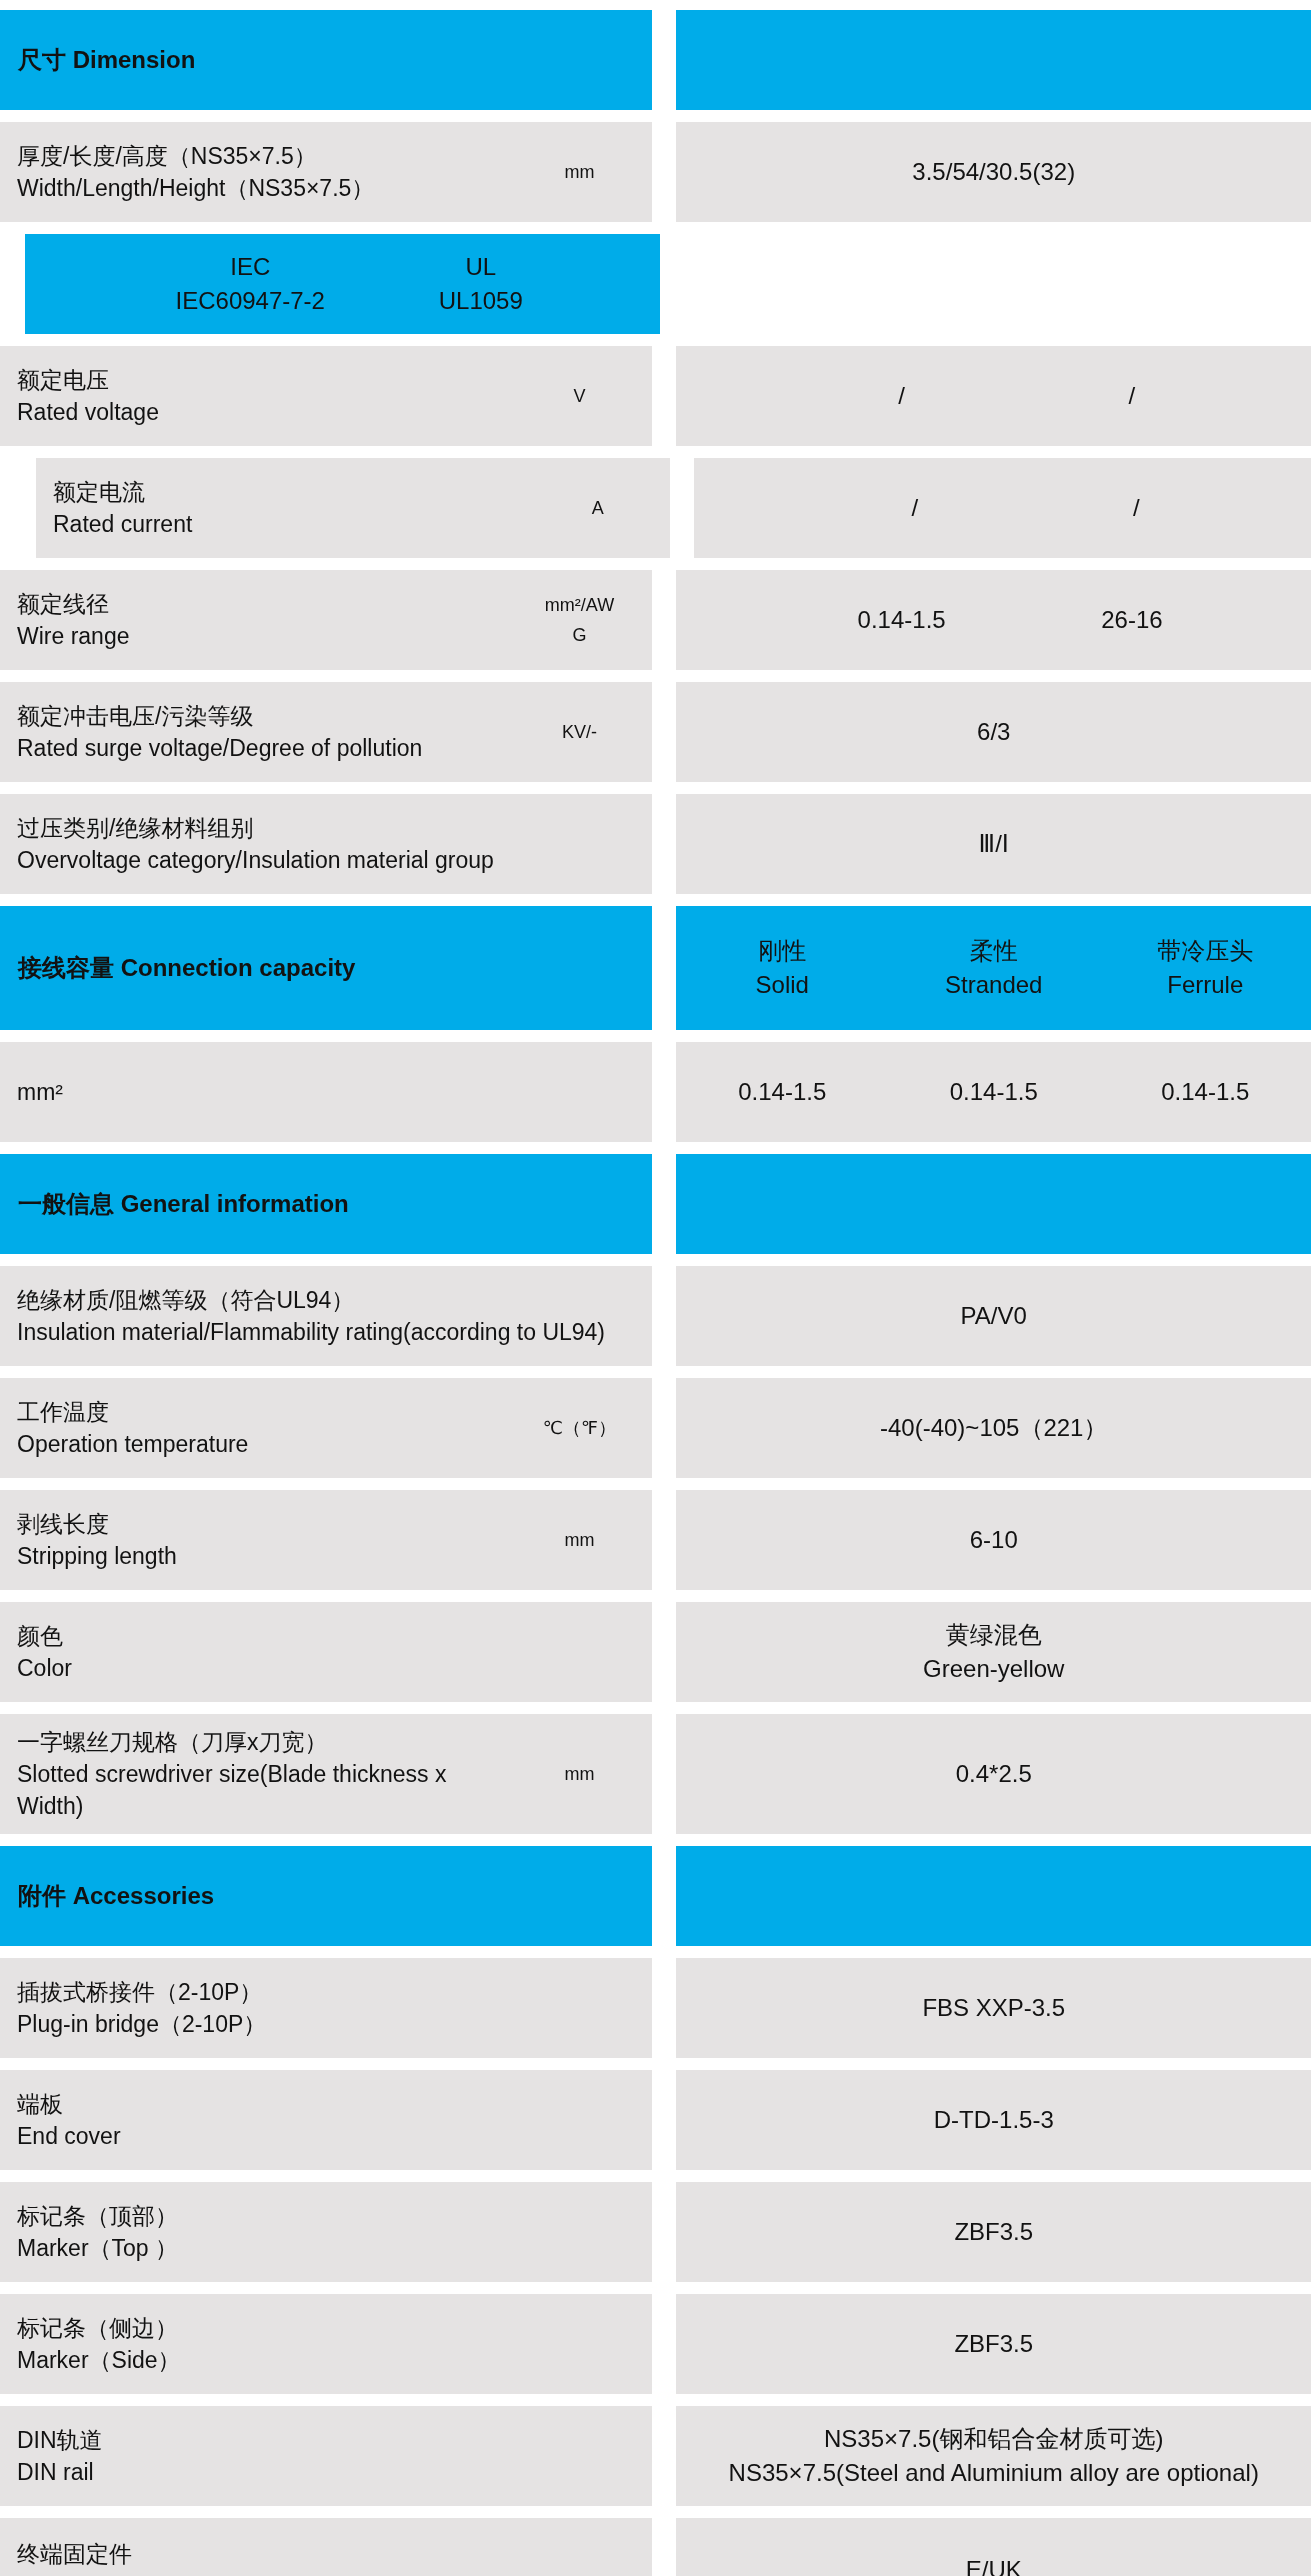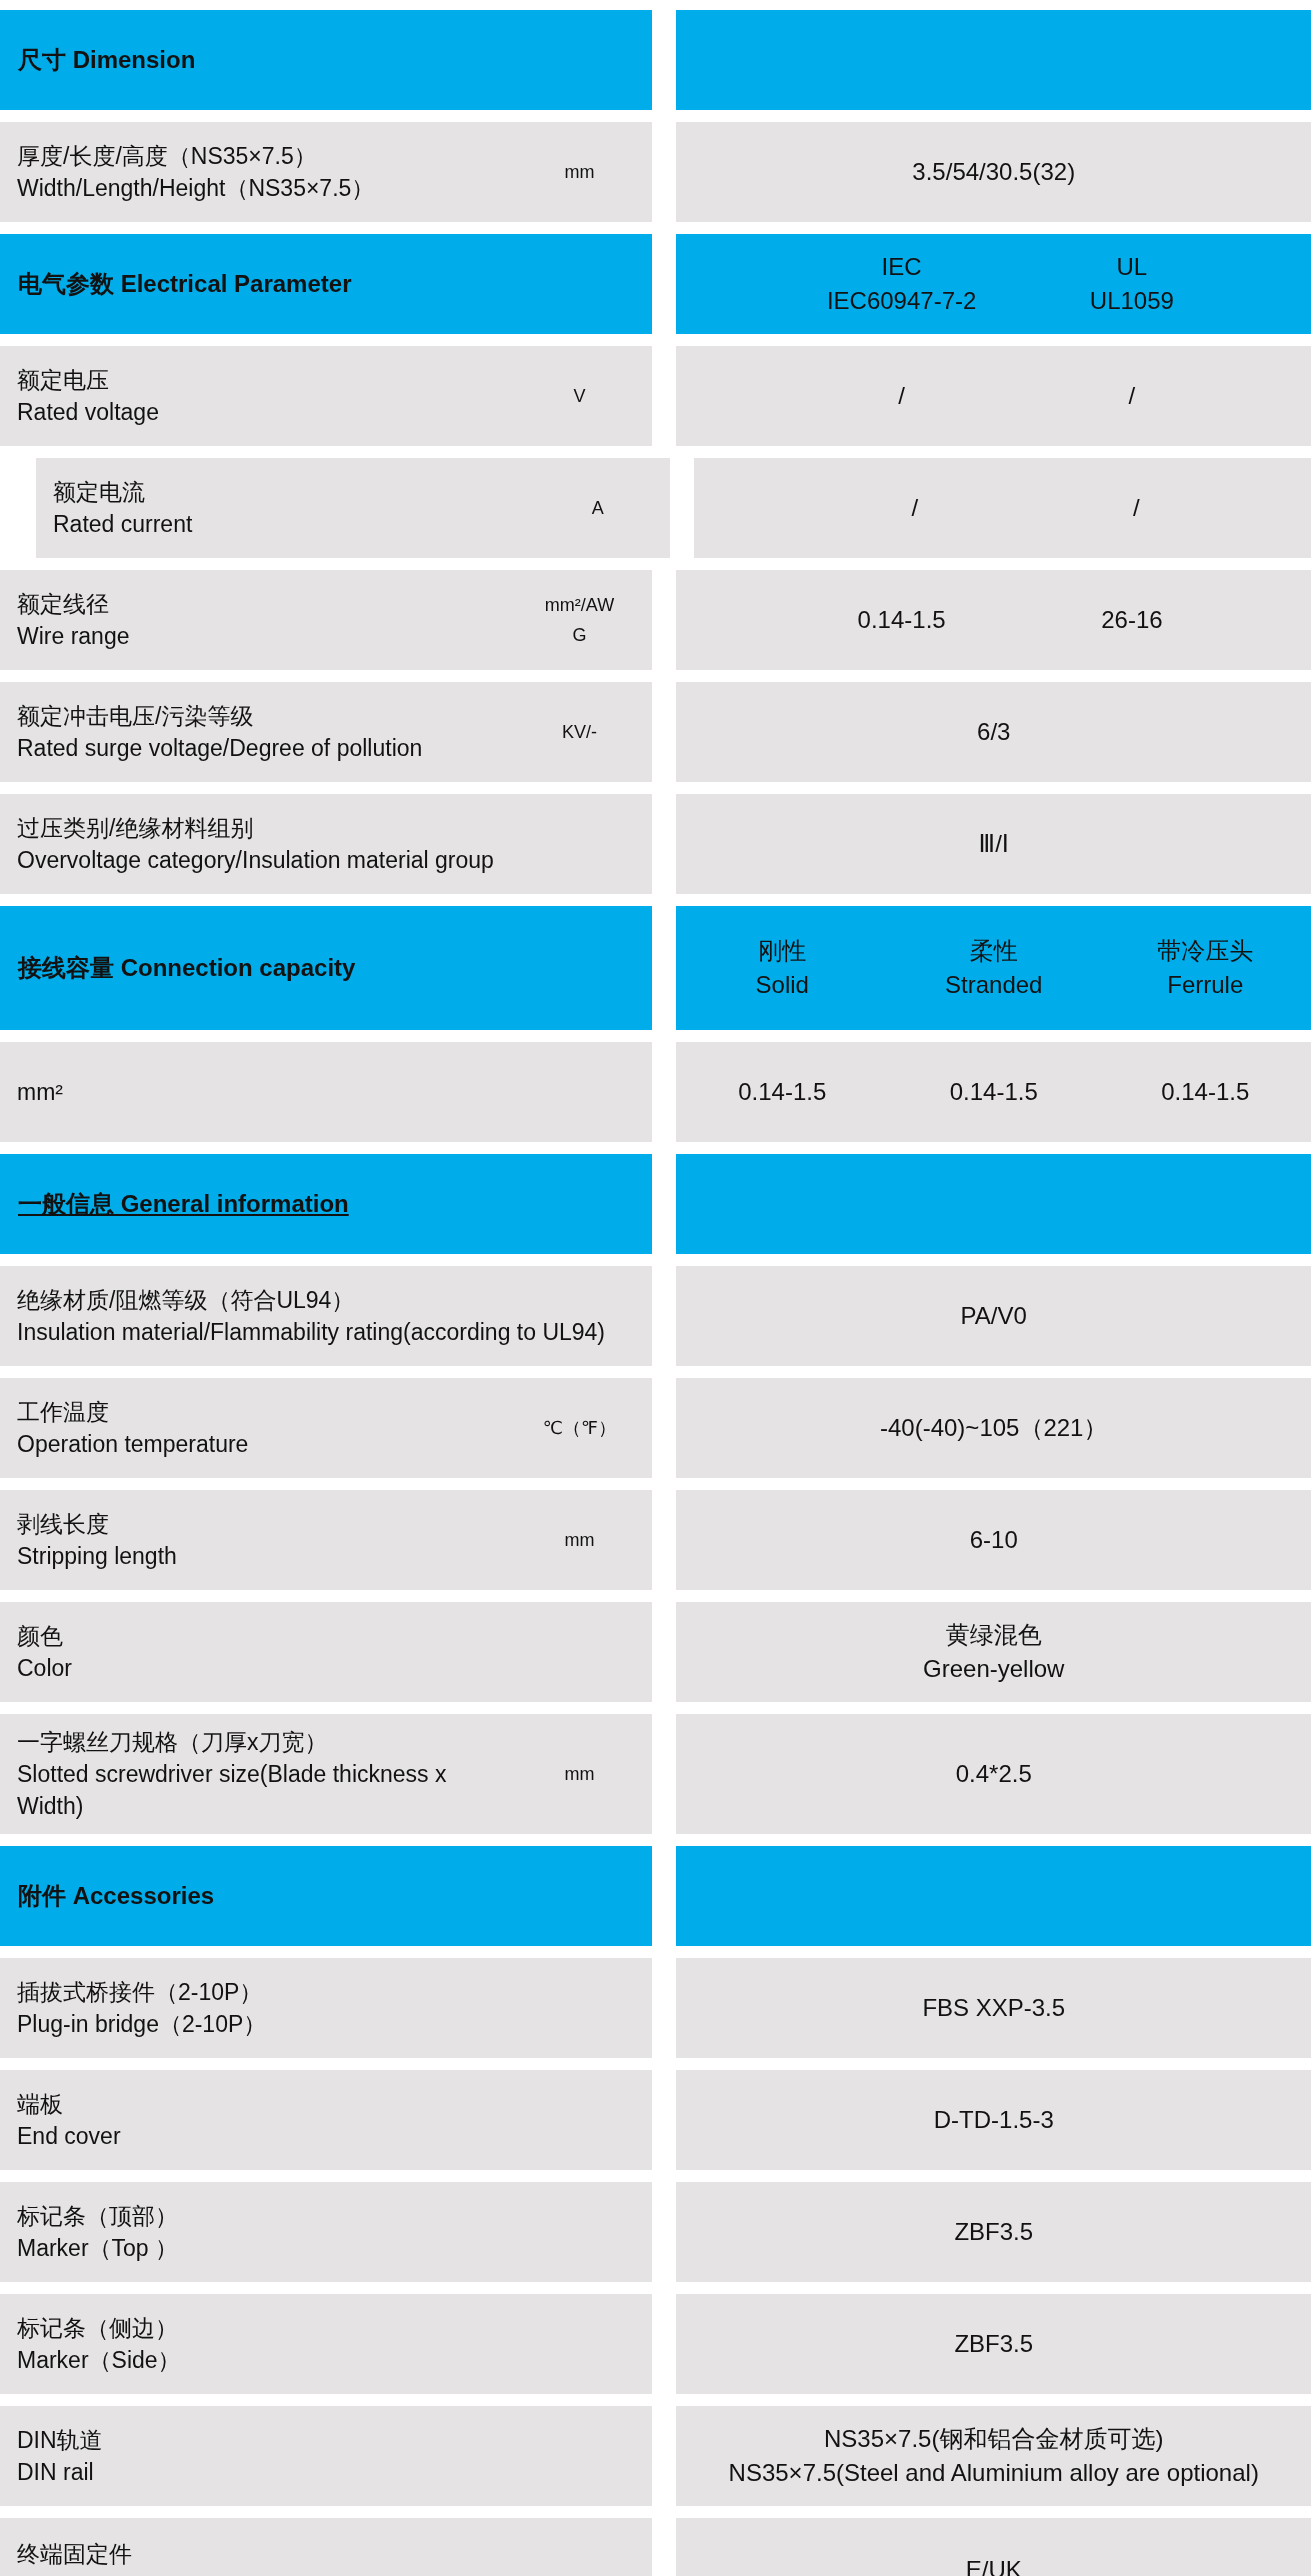--- a/index.html
+++ b/index.html
@@ -61,25 +61,20 @@
       <div class="gapcol"></div>
       <div class="right bg-gray">
         <div class="cols">
           <div class="vcell">
             <span>3.5/54/30.5(32)</span>
           </div>
         </div>
       </div>
     </div>
     <div class="row" style="height: 100px;">
-      <div class="left bg-blue">
-        <div class="hdr-title">
-          <span>电气参数 Electrical Parameter</span>
-        </div>
-      </div>
       <div class="gapcol"></div>
       <div class="right bg-blue">
         <div class="cols pad2">
           <div class="vcell">
             <span>IEC</span>
             <span>IEC60947-7-2</span>
           </div>
           <div class="vcell">
             <span>UL</span>
             <span>UL1059</span>
@@ -219,21 +214,21 @@
           </div>
           <div class="vcell">
             <span>0.14-1.5</span>
           </div>
           <div class="vcell">
             <span>0.14-1.5</span>
           </div>
         </div>
       </div>
     </div>
-    <div class="row" style="height: 100px; text-decoration: underline;">
+    <div class="row" style="height: 100px;">
       <div class="left bg-blue">
         <div class="hdr-title">
           <span>一般信息 General information</span>
         </div>
       </div>
       <div class="gapcol"></div>
       <div class="right bg-blue"></div>
     </div>
     <div class="row" style="height: 100px;">
       <div class="left bg-gray">

